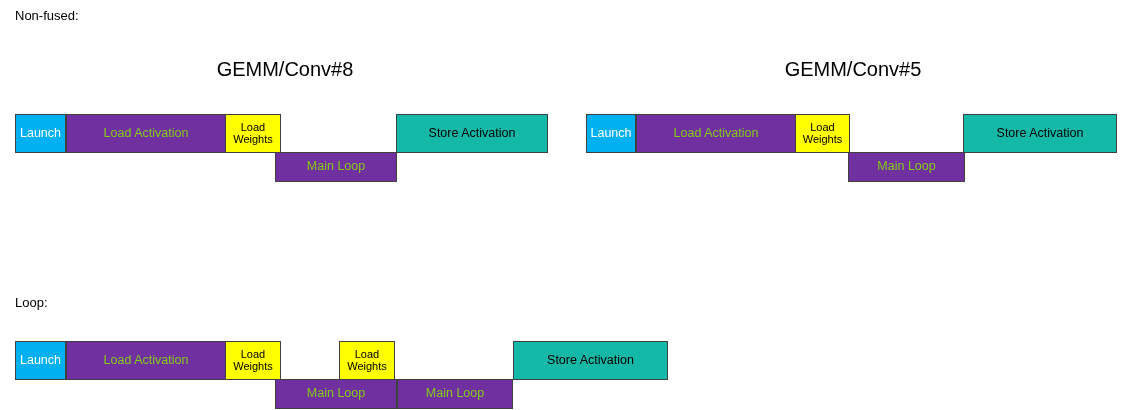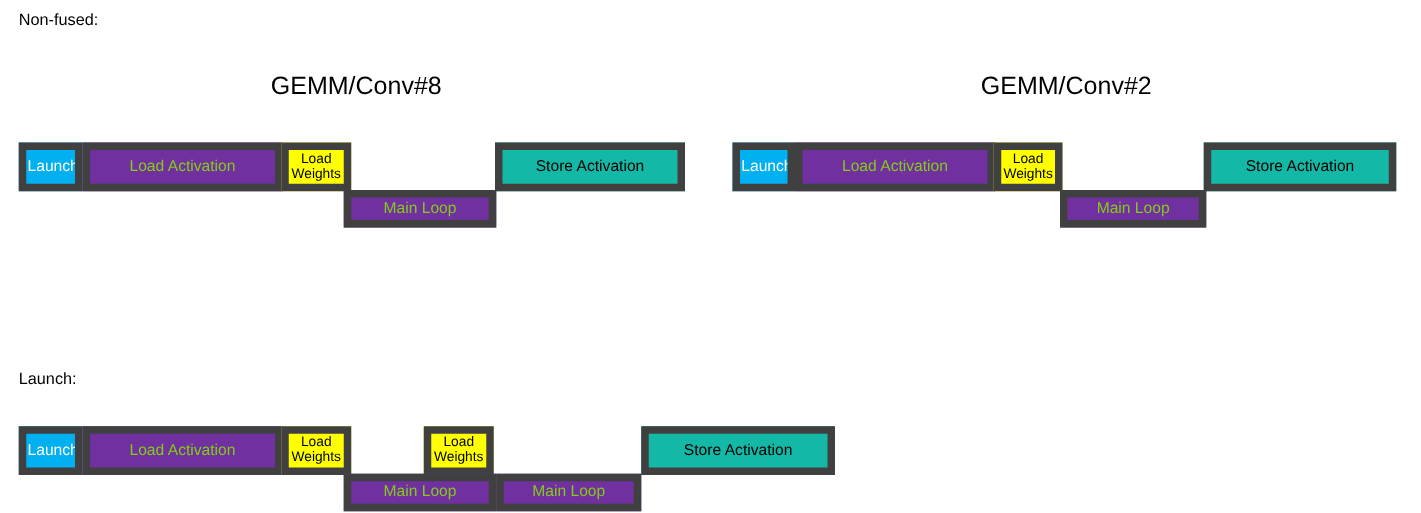--- a/index.html
+++ b/index.html
@@ -24,24 +24,24 @@
   .group-title {
     position: absolute;
     font-size: 20px;
     color: #000000;
     white-space: nowrap;
     text-align: center;
   }
   .bar {
     position: absolute;
     box-sizing: border-box;
-    border: 6px solid #404040;
+    border: 1px solid #404040;
     display: flex;
     align-items: center;
-    justify-content: flex-start;
+    justify-content: flex-end;
     text-align: center;
     font-size: 12.5px;
     line-height: 1.05;
     overflow: hidden;
   }
   .bar .bar-label {
     display: block;
     width: 100%;
     padding: 0 1px;
     white-space: normal;
@@ -54,21 +54,21 @@
   .bar.purple .bar-label { font-size: 12.5px; }
   .bar.yellow .bar-label { font-size: 11px; }
   .bar.orange .bar-label { font-size: 12.5px; }
 </style>
 </head>
 <body>
 
 <div id="diagram-root">
     <div class="section-label" style="left: 15px; top: 8px;">Non-fused:</div>
     <div class="group-title" style="left: 200px; top: 58px; width: 170px;">GEMM/Conv#8</div>
-    <div class="group-title" style="left: 768px; top: 58px; width: 170px;">GEMM/Conv#2</div>
+    <div class="group-title" style="left: 768px; top: 58px; width: 170px;">GEMM/Conv#5</div>
     <div class="bar launch" style="left: 15px; top: 114px; width: 51px; height: 39px;">
       <span class="bar-label">Launch</span>
     </div>
     <div class="bar purple" style="left: 66px; top: 114px; width: 160px; height: 39px;">
       <span class="bar-label">Load Activation</span>
     </div>
     <div class="bar yellow" style="left: 225px; top: 114px; width: 56px; height: 39px;">
       <span class="bar-label">Load Weights</span>
     </div>
     <div class="bar orange" style="left: 396px; top: 114px; width: 152px; height: 39px;">
@@ -85,21 +85,21 @@
     </div>
     <div class="bar yellow" style="left: 795px; top: 114px; width: 55px; height: 39px;">
       <span class="bar-label">Load Weights</span>
     </div>
     <div class="bar orange" style="left: 963px; top: 114px; width: 154px; height: 39px;">
       <span class="bar-label">Store Activation</span>
     </div>
     <div class="bar purple" style="left: 848px; top: 152px; width: 117px; height: 30px;">
       <span class="bar-label">Main Loop</span>
     </div>
-    <div class="section-label" style="left: 15px; top: 295px;">Launch:</div>
+    <div class="section-label" style="left: 15px; top: 295px;">Loop:</div>
     <div class="bar launch" style="left: 15px; top: 341px; width: 51px; height: 39px;">
       <span class="bar-label">Launch</span>
     </div>
     <div class="bar purple" style="left: 66px; top: 341px; width: 160px; height: 39px;">
       <span class="bar-label">Load Activation</span>
     </div>
     <div class="bar yellow" style="left: 225px; top: 341px; width: 56px; height: 39px;">
       <span class="bar-label">Load Weights</span>
     </div>
     <div class="bar yellow" style="left: 339px; top: 341px; width: 56px; height: 39px;">

